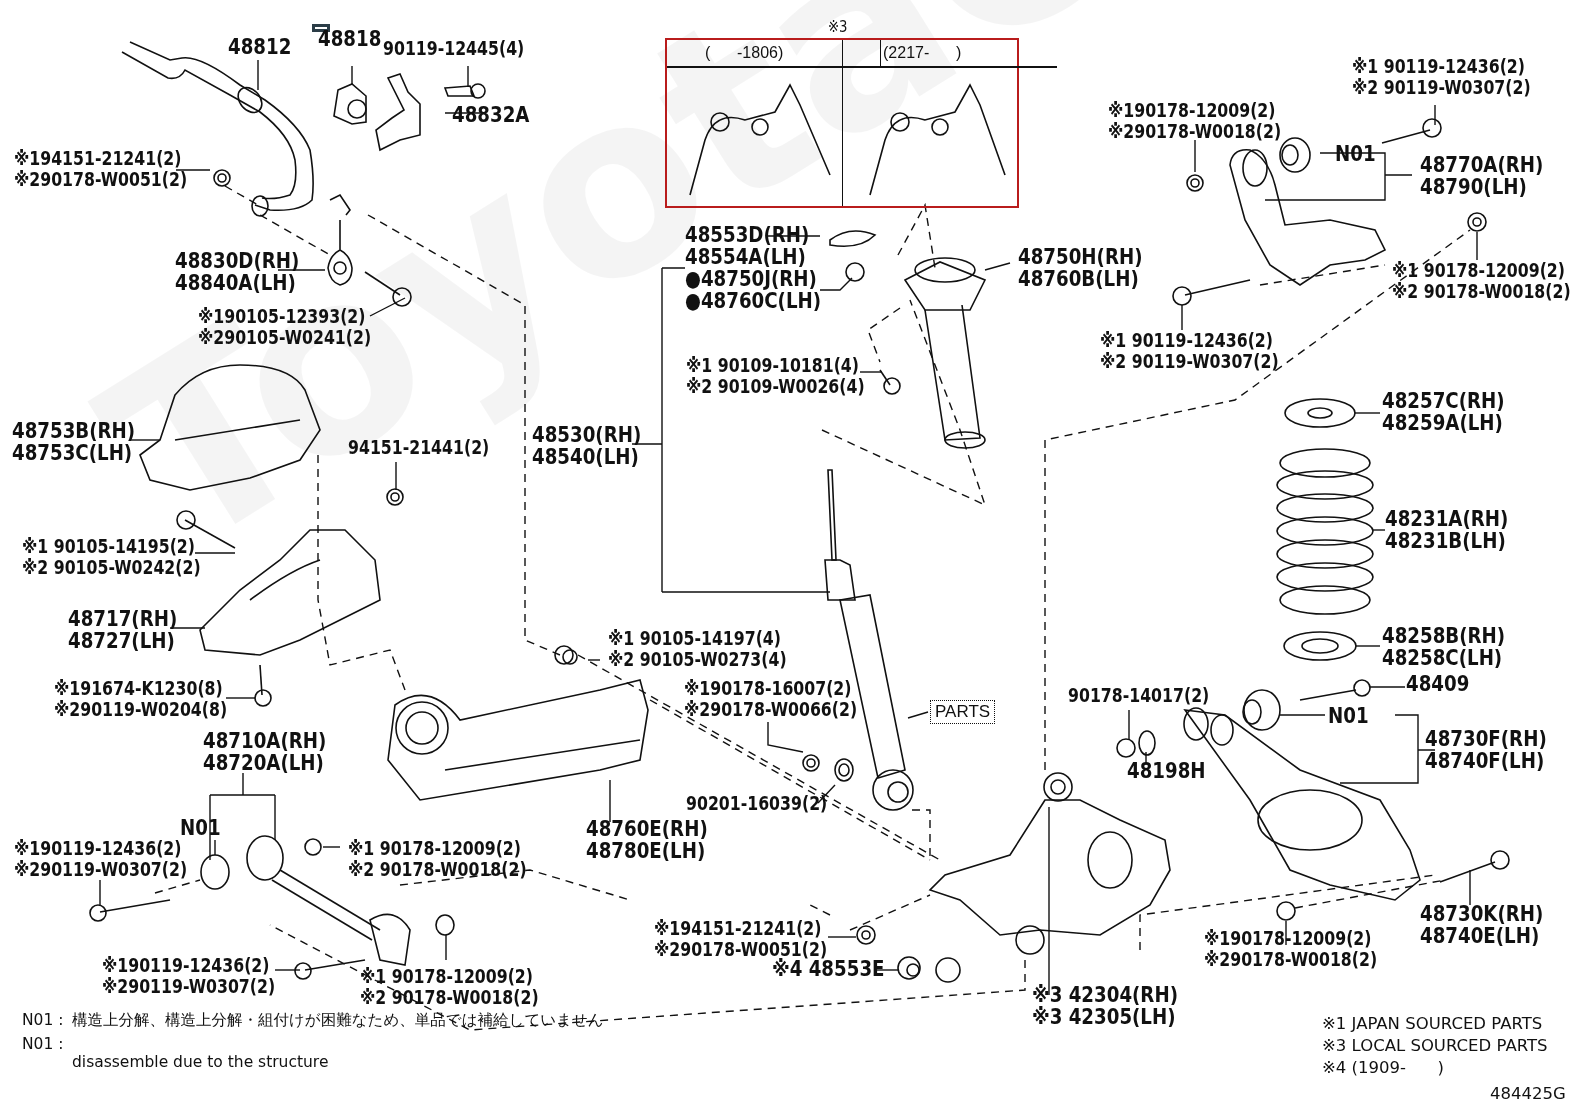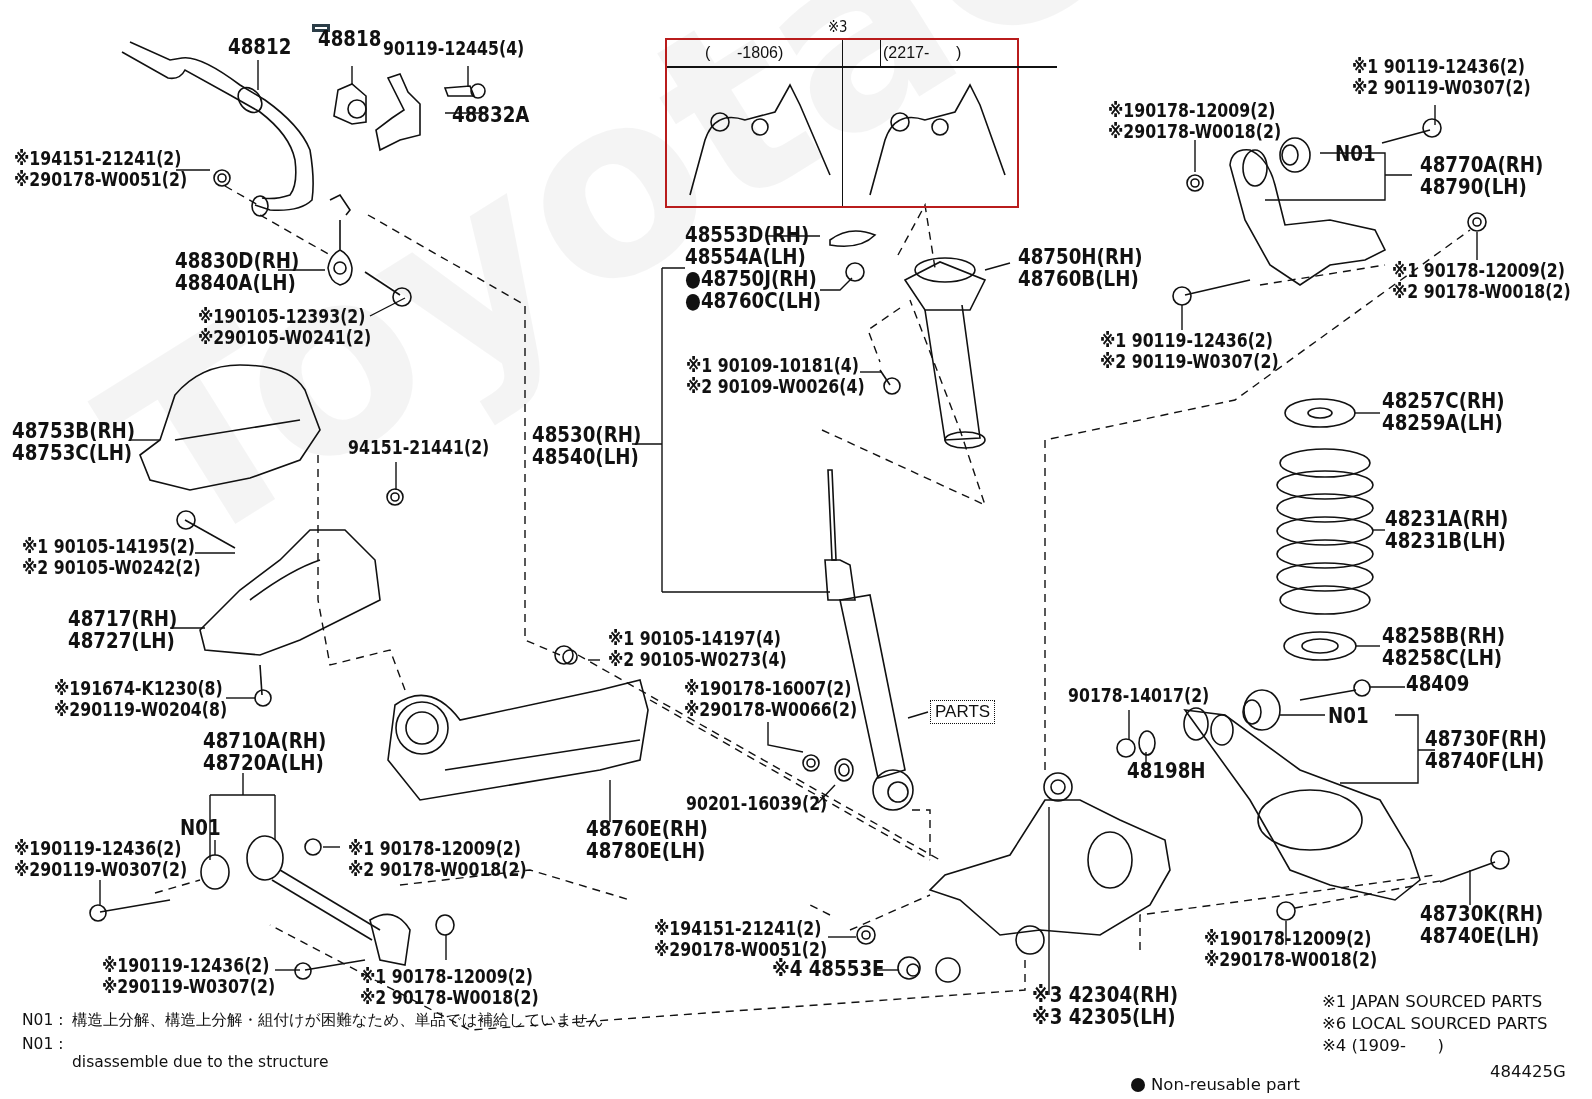--- a/index.html
+++ b/index.html
@@ -4,21 +4,21 @@
 <style>
   html, body { margin:0; padding:0; background:#ffffff; }
   body { width:1592px; height:1099px; position:relative; overflow:hidden; font-family:"DejaVu Sans Mono","Liberation Mono",monospace; color:#111; }
   #stage { position:absolute; left:0; top:0; width:1592px; height:1099px; }
   svg#art { position:absolute; left:0; top:0; }
   .lbl { position:absolute; white-space:pre; font-family:"DejaVu Sans Condensed","DejaVu Sans Mono","Liberation Mono",monospace; font-weight:bold; font-size:19px; line-height:21px; letter-spacing:0px; color:#111; transform:scaleX(0.92); transform-origin:left top; }
   .lbl.big { font-size:22px; line-height:22px; }
   .lbl.small { font-size:16px; line-height:21px; font-weight:normal; }
   .hl { position:absolute; border:3px solid #2b3d47; background:#fff; padding:1px 6px; }
   .note { position:absolute; font-family:"DejaVu Sans","Liberation Sans",sans-serif; font-size:15.5px; line-height:20px; color:#111; white-space:pre; }
-  .note.legend { font-size:16.5px; }
+  .note.legend { font-size:16.5px;margin-top:22px; }
   .mark-box { position:absolute; border:1.5px dotted #111; padding:0 4px; font-family:"Liberation Sans","DejaVu Sans",sans-serif; font-size:17px; line-height:22px; }
   .table3 { position:absolute; left:665px; top:38px; width:350px; height:166px; border:2px solid #b91c1c; }
   .table3 .hdr { position:absolute; top:0; height:26px; border-bottom:2px solid #111; font-family:"Liberation Sans","DejaVu Sans",sans-serif; font-size:16px; line-height:26px; white-space:pre; }
   .table3 .c1 { left:0; width:175px; border-right:1px solid #111; }
   .table3 .c2 { left:176px; width:174px; }
   .table3 .divider { position:absolute; left:175px; top:0; width:1px; height:166px; background:#111; }
   .wm { position:absolute; left:60px; top:360px; font-family:"DejaVu Sans","Liberation Sans",sans-serif; font-size:250px; font-weight:bold; color:rgba(0,0,0,0.045); transform:rotate(-32deg); transform-origin:left top; white-space:nowrap; pointer-events:none; }
 </style>
 </head>
 <body>
@@ -316,16 +316,16 @@
 
   <div class="note" style="left:22px;top:1010px;">N01 :</div>
   <div class="note" style="left:72px;top:1010px;">構造上分解、構造上分解・組付けが困難なため、単品では補給していません</div>
   <div class="note" style="left:22px;top:1034px;">N01 :</div>
   <div class="note" style="left:72px;top:1052px;">disassemble due to the structure</div>
 
   <div class="note legend" style="left:1110px;top:1055px;">
     <span style="display:inline-block;width:14px;height:14px;border-radius:50%;background:#111;vertical-align:-2px;margin-right:6px;"></span><span>Non-reusable part</span>
   </div>
   <div class="note legend" style="left:1322px;top:992px;">※1 JAPAN SOURCED PARTS</div>
-  <div class="note legend" style="left:1322px;top:1014px;">※6 LOCAL SOURCED PARTS</div>
+  <div class="note legend" style="left:1322px;top:1014px;">※3 LOCAL SOURCED PARTS</div>
   <div class="note legend" style="left:1322px;top:1036px;">※4 (1909-      )</div>
   <div class="note legend" style="left:1490px;top:1062px;">484425G</div>
 </div>
 
 </body></html>

